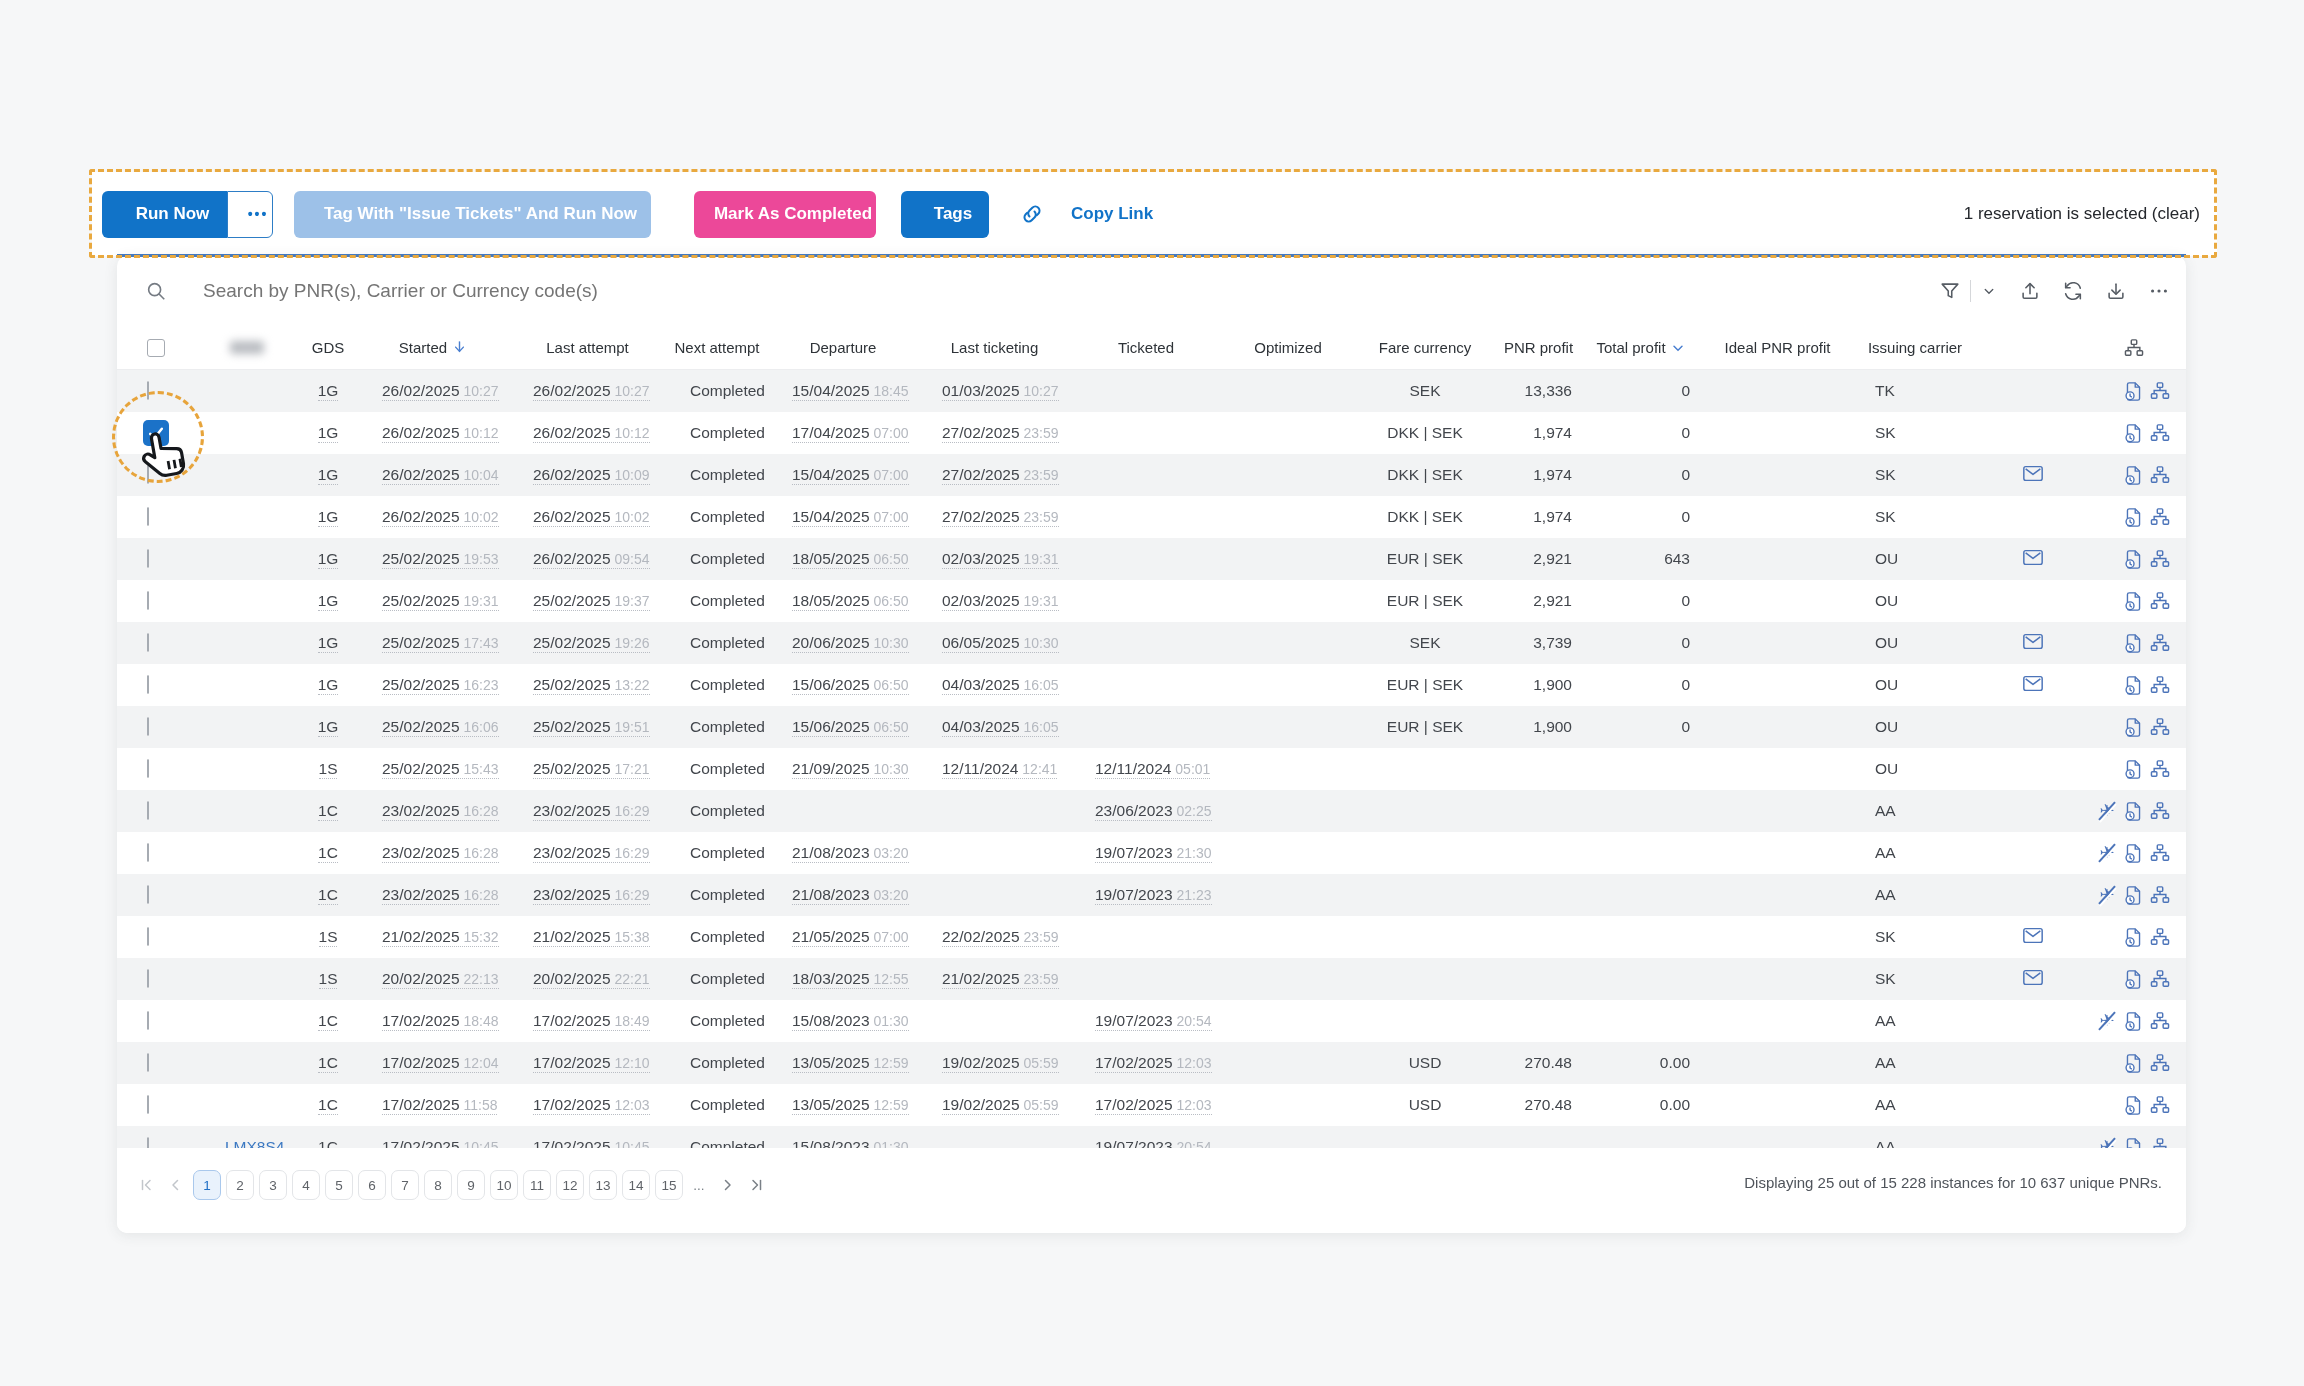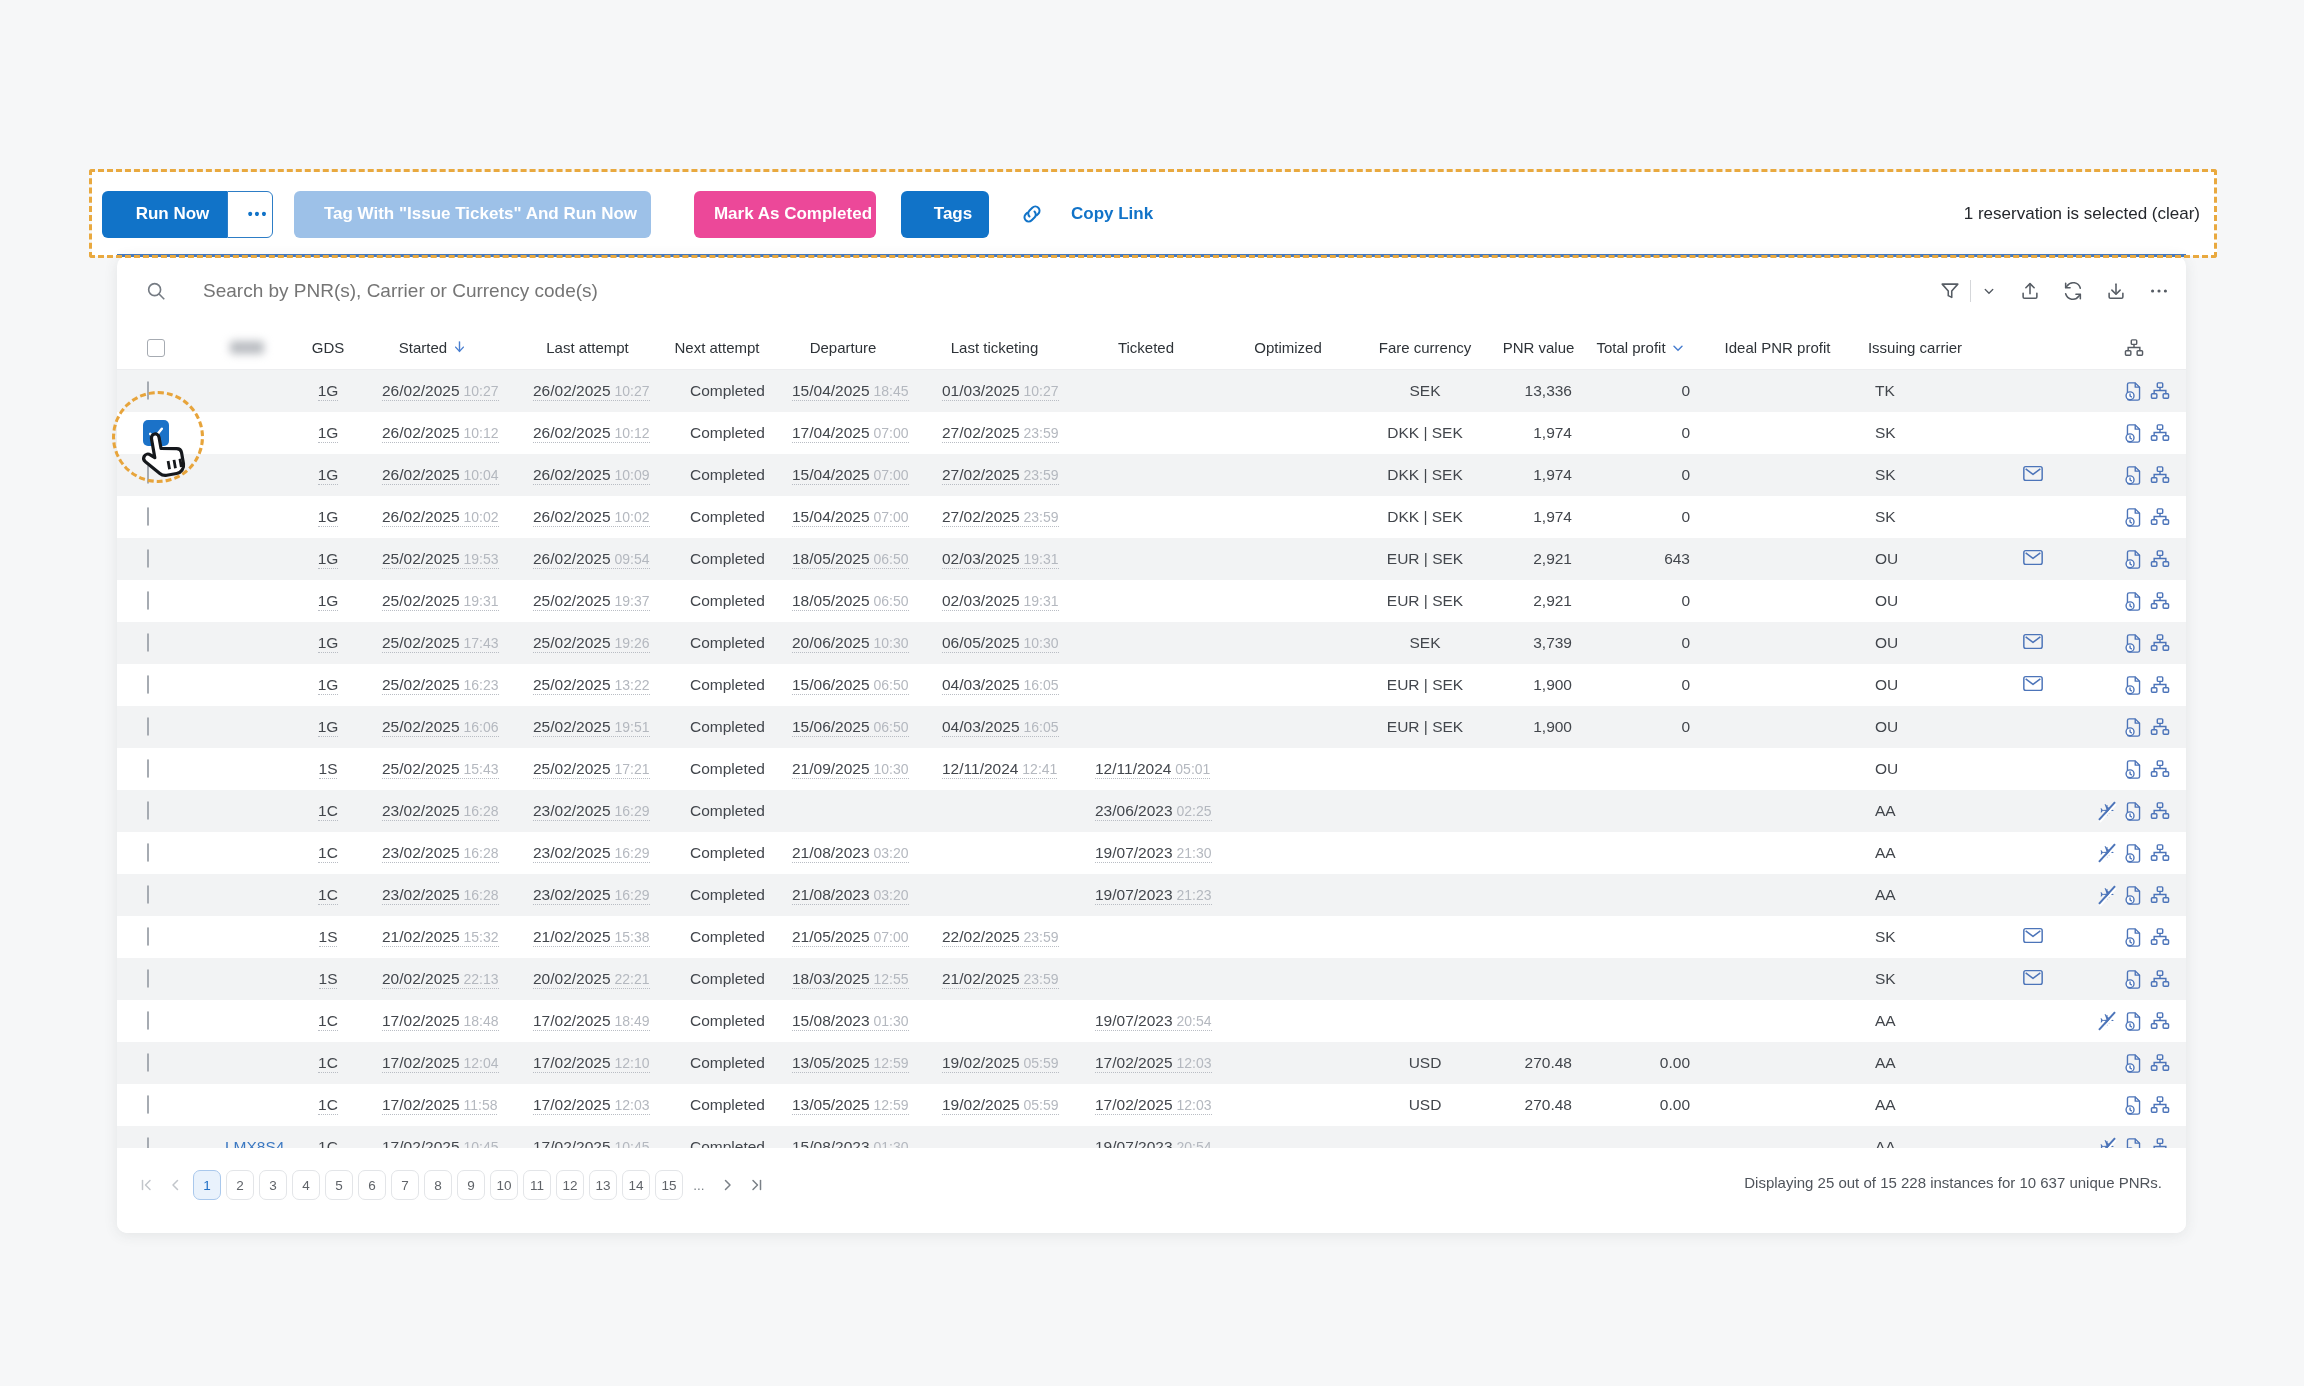--- a/index.html
+++ b/index.html
@@ -199,21 +199,21 @@
       <div class="th">
         <span>Ticketed</span>
       </div>
       <div class="th">
         <span>Optimized</span>
       </div>
       <div class="th">
         <span>Fare currency</span>
       </div>
       <div class="th">
-        <span>PNR value</span>
+        <span>PNR profit</span>
       </div>
       <div class="th">
         <span>Total profit</span>
         <span class="sort-ic">
           <svg viewBox="0 0 24 24" width="16" height="16" fill="none" stroke="#4A7FD0" stroke-width="2.2" stroke-linecap="round">
             <polyline points="6,9.5 12,15.5 18,9.5"></polyline>
           </svg>
         </span>
       </div>
       <div class="th">

